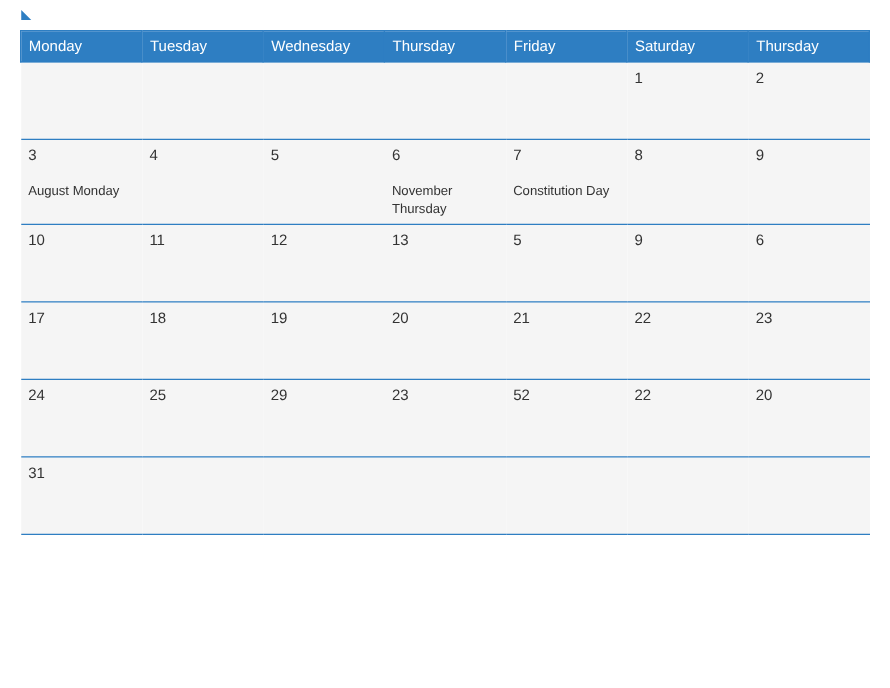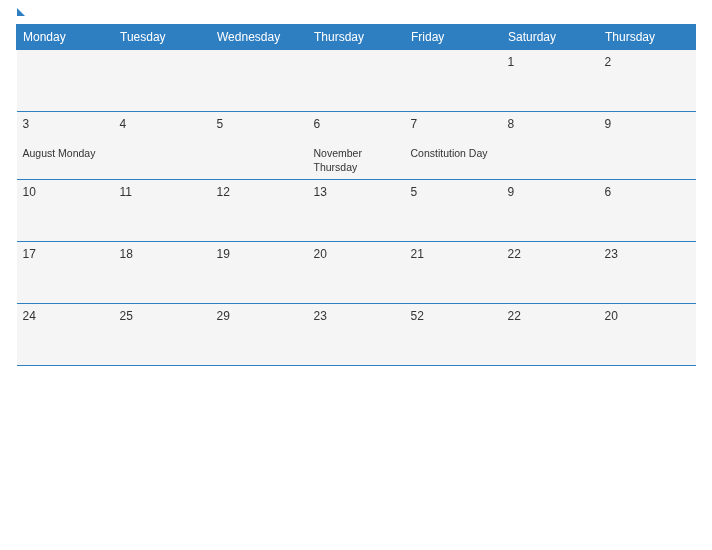--- a/index.html
+++ b/index.html
@@ -239,15 +239,26 @@
           <td>
             <span class="day-num">52</span>
           </td>
           <td>
             <span class="day-num">22</span>
           </td>
           <td>
             <span class="day-num">20</span>
           </td>
         </tr>
+        <tr>
+          <td>
+            <span class="day-num">31</span>
+          </td>
+          <td></td>
+          <td></td>
+          <td></td>
+          <td></td>
+          <td></td>
+          <td></td>
+        </tr>
       </tbody>
   </table>
 </div>
 
 </body></html>

